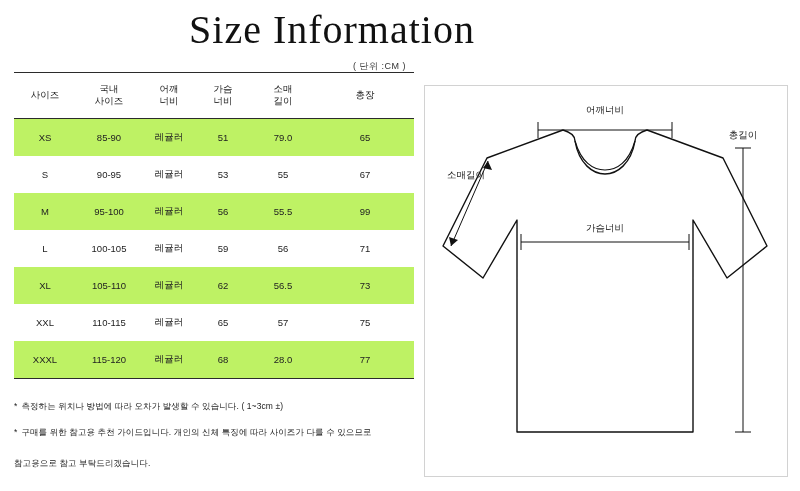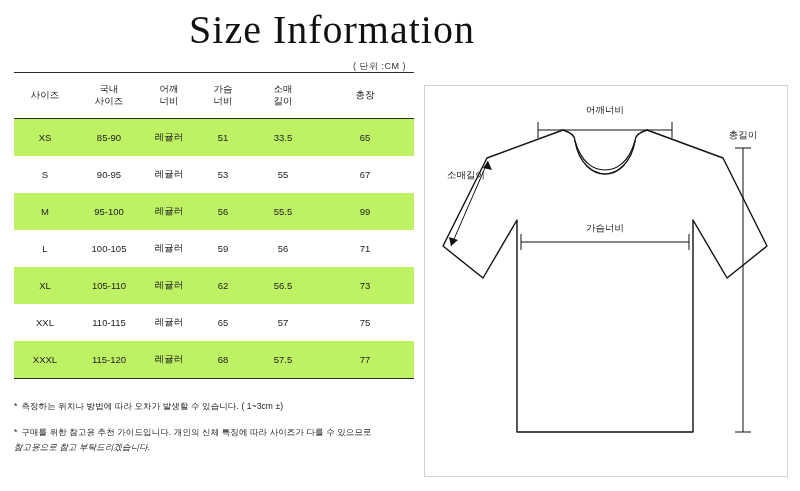--- a/index.html
+++ b/index.html
@@ -105,22 +105,21 @@
     line-height: 1.5;
   }
   .note-line {
     margin-bottom: 13px;
     letter-spacing: 0.1px;
   }
   .note-line:last-child { margin-bottom: 0; }
   .note-line .star { margin-right: 4px; }
   .note-sub {
     display: block;
-    margin-top: 2px;
-    font-style: italic;
+    margin-top: 18px;
   }
   
   .diagram {
     position: absolute;
     left: 424px;
     top: 85px;
     width: 362px;
     height: 390px;
     border: 1px solid #d2d2d2;
     background: #fff;
@@ -178,21 +177,21 @@
             <span>총장</span>
           </th>
         </tr>
       </thead>
       <tbody>
         <tr class="alt">
           <td class="col-size">XS</td>
           <td class="col-dom">85-90</td>
           <td class="col-shoulder">레귤러</td>
           <td>51</td>
-          <td>33.5</td>
+          <td>79.0</td>
           <td>65</td>
         </tr>
         <tr>
           <td class="col-size">S</td>
           <td class="col-dom">90-95</td>
           <td class="col-shoulder">레귤러</td>
           <td>53</td>
           <td>55</td>
           <td>67</td>
         </tr>
@@ -226,21 +225,21 @@
           <td class="col-shoulder">레귤러</td>
           <td>65</td>
           <td>57</td>
           <td>75</td>
         </tr>
         <tr class="alt last">
           <td class="col-size">XXXL</td>
           <td class="col-dom">115-120</td>
           <td class="col-shoulder">레귤러</td>
           <td>68</td>
-          <td>57.5</td>
+          <td>28.0</td>
           <td>77</td>
         </tr>
       </tbody>
     </table>
   </div>
 
   <div class="notes">
     <div class="note-line">
       <span class="star">*</span><span>측정하는 위치나 방법에 따라 오차가 발생할 수 있습니다. ( 1~3cm ±)</span>
     </div>

